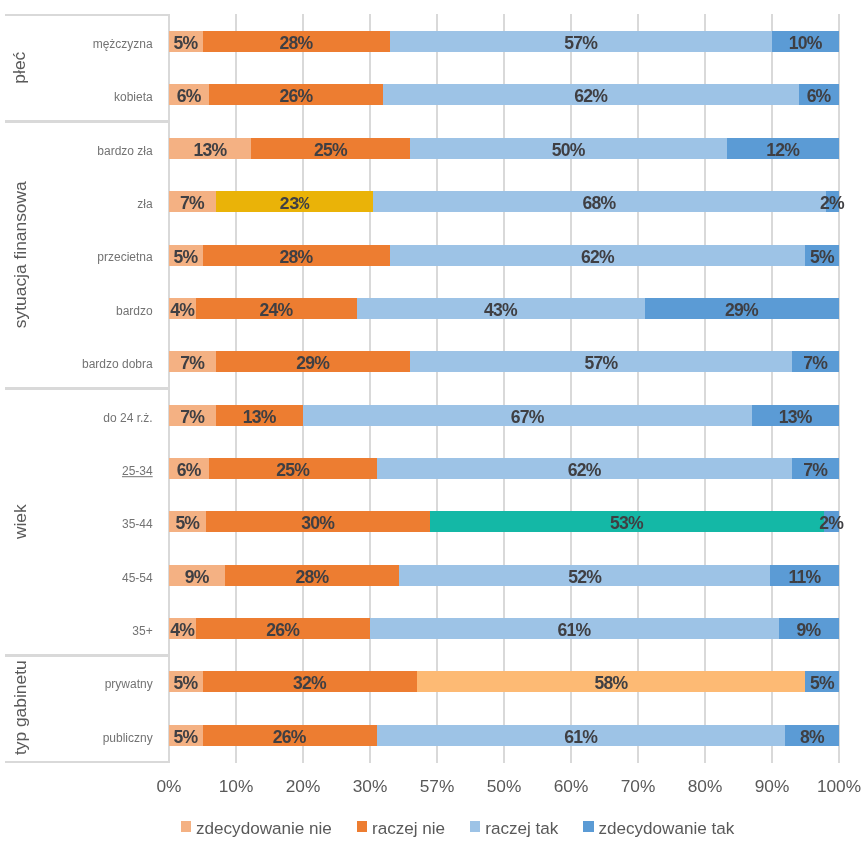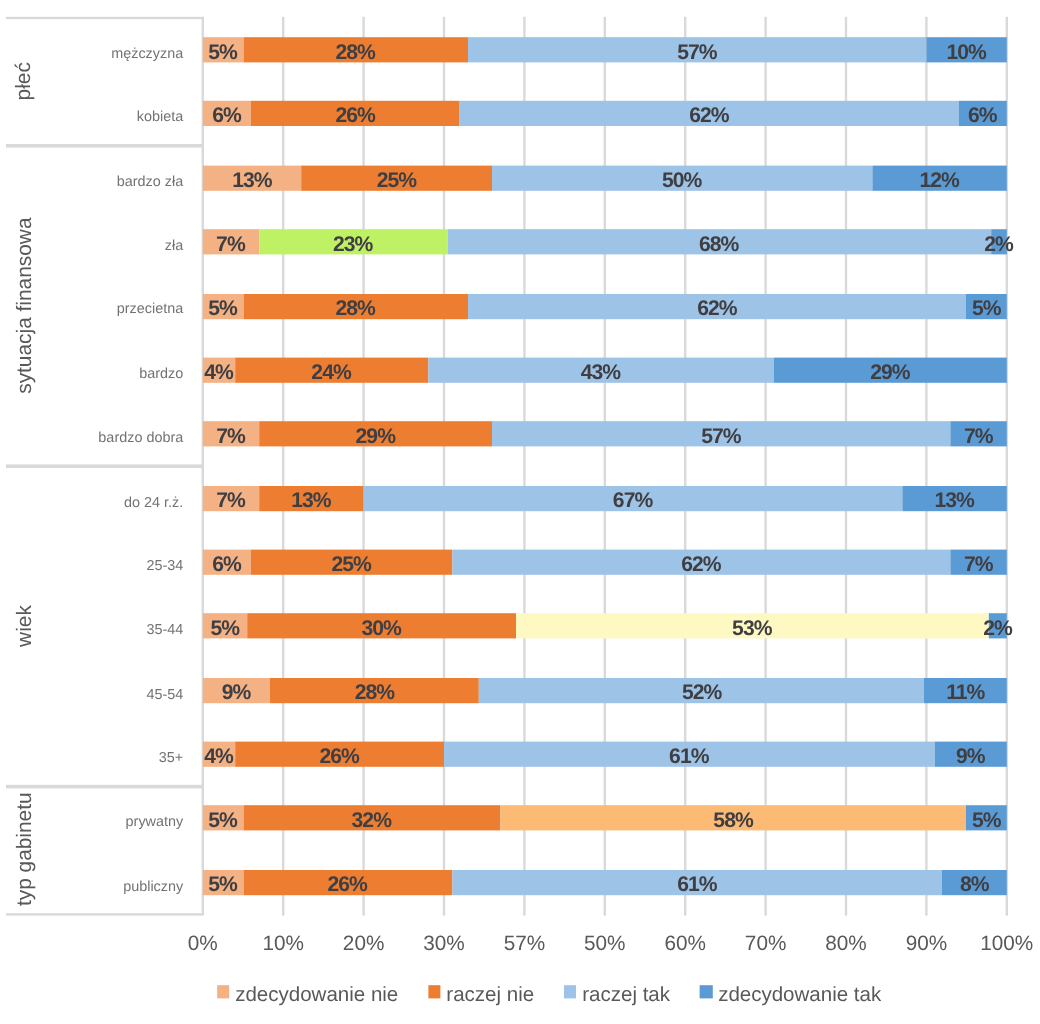--- a/index.html
+++ b/index.html
@@ -88,21 +88,21 @@
       </div>
       <div class="cat-label" style="top: 266.857px; height: 53.3714px; left: 0px;">
         <i>bardzo</i>
       </div>
       <div class="cat-label" style="top: 320.229px; height: 53.3714px; left: 0px;">
         <i>bardzo dobra</i>
       </div>
       <div class="cat-label" style="top: 373.6px; height: 53.3714px; left: 0px;">
         <i>do 24 r.ż.</i>
       </div>
-      <div class="cat-label" style="top: 426.971px; height: 53.3714px; left: 0px;">
+      <div class="cat-label" style="top: 426.971px; height: 53.3714px; left: 0px; text-decoration: underline;">
         <i>25-34</i>
       </div>
       <div class="cat-label" style="top: 480.343px; height: 53.3714px; left: 0px;">
         <i>35-44</i>
       </div>
       <div class="cat-label" style="top: 533.714px; height: 53.3714px; left: 0px;">
         <i>45-54</i>
       </div>
       <div class="cat-label" style="top: 587.086px; height: 53.3714px; left: 0px;">
         <i>35+</i>
@@ -191,21 +191,21 @@
             <i>12%</i>
           </div>
         </div>
       </div>
       <div class="bar" style="left: 0px; width: 670px; top: 176.85px;">
         <div class="seg" style="width: 46.9px; background: rgb(244, 177, 131);">
           <div class="seglabel">
             <i>7%</i>
           </div>
         </div>
-        <div class="seg" style="width: 158px; background: #bef264;">
+        <div class="seg" style="width: 158px; background: #eab308; font-family: Liberation Mono, monospace;">
           <div class="seglabel">
             <i>23%</i>
           </div>
         </div>
         <div class="seg" style="width: 455.6px; background: rgb(157, 195, 230);">
           <div class="seglabel">
             <i>68%</i>
           </div>
         </div>
         <div class="seg" style="width: 13.4px; background: rgb(91, 155, 213);">
@@ -328,21 +328,21 @@
         <div class="seg" style="width: 37.2222px; background: rgb(244, 177, 131);">
           <div class="seglabel">
             <i>5%</i>
           </div>
         </div>
         <div class="seg" style="width: 223.333px; background: rgb(237, 125, 49);">
           <div class="seglabel">
             <i>30%</i>
           </div>
         </div>
-        <div class="seg" style="width: 394.556px; background: #fef9c3;">
+        <div class="seg" style="width: 394.556px; background: #14b8a6;">
           <div class="seglabel">
             <i>53%</i>
           </div>
         </div>
         <div class="seg" style="width: 14.8889px; background: rgb(91, 155, 213);">
           <div class="seglabel">
             <i>2%</i>
           </div>
         </div>
       </div>

